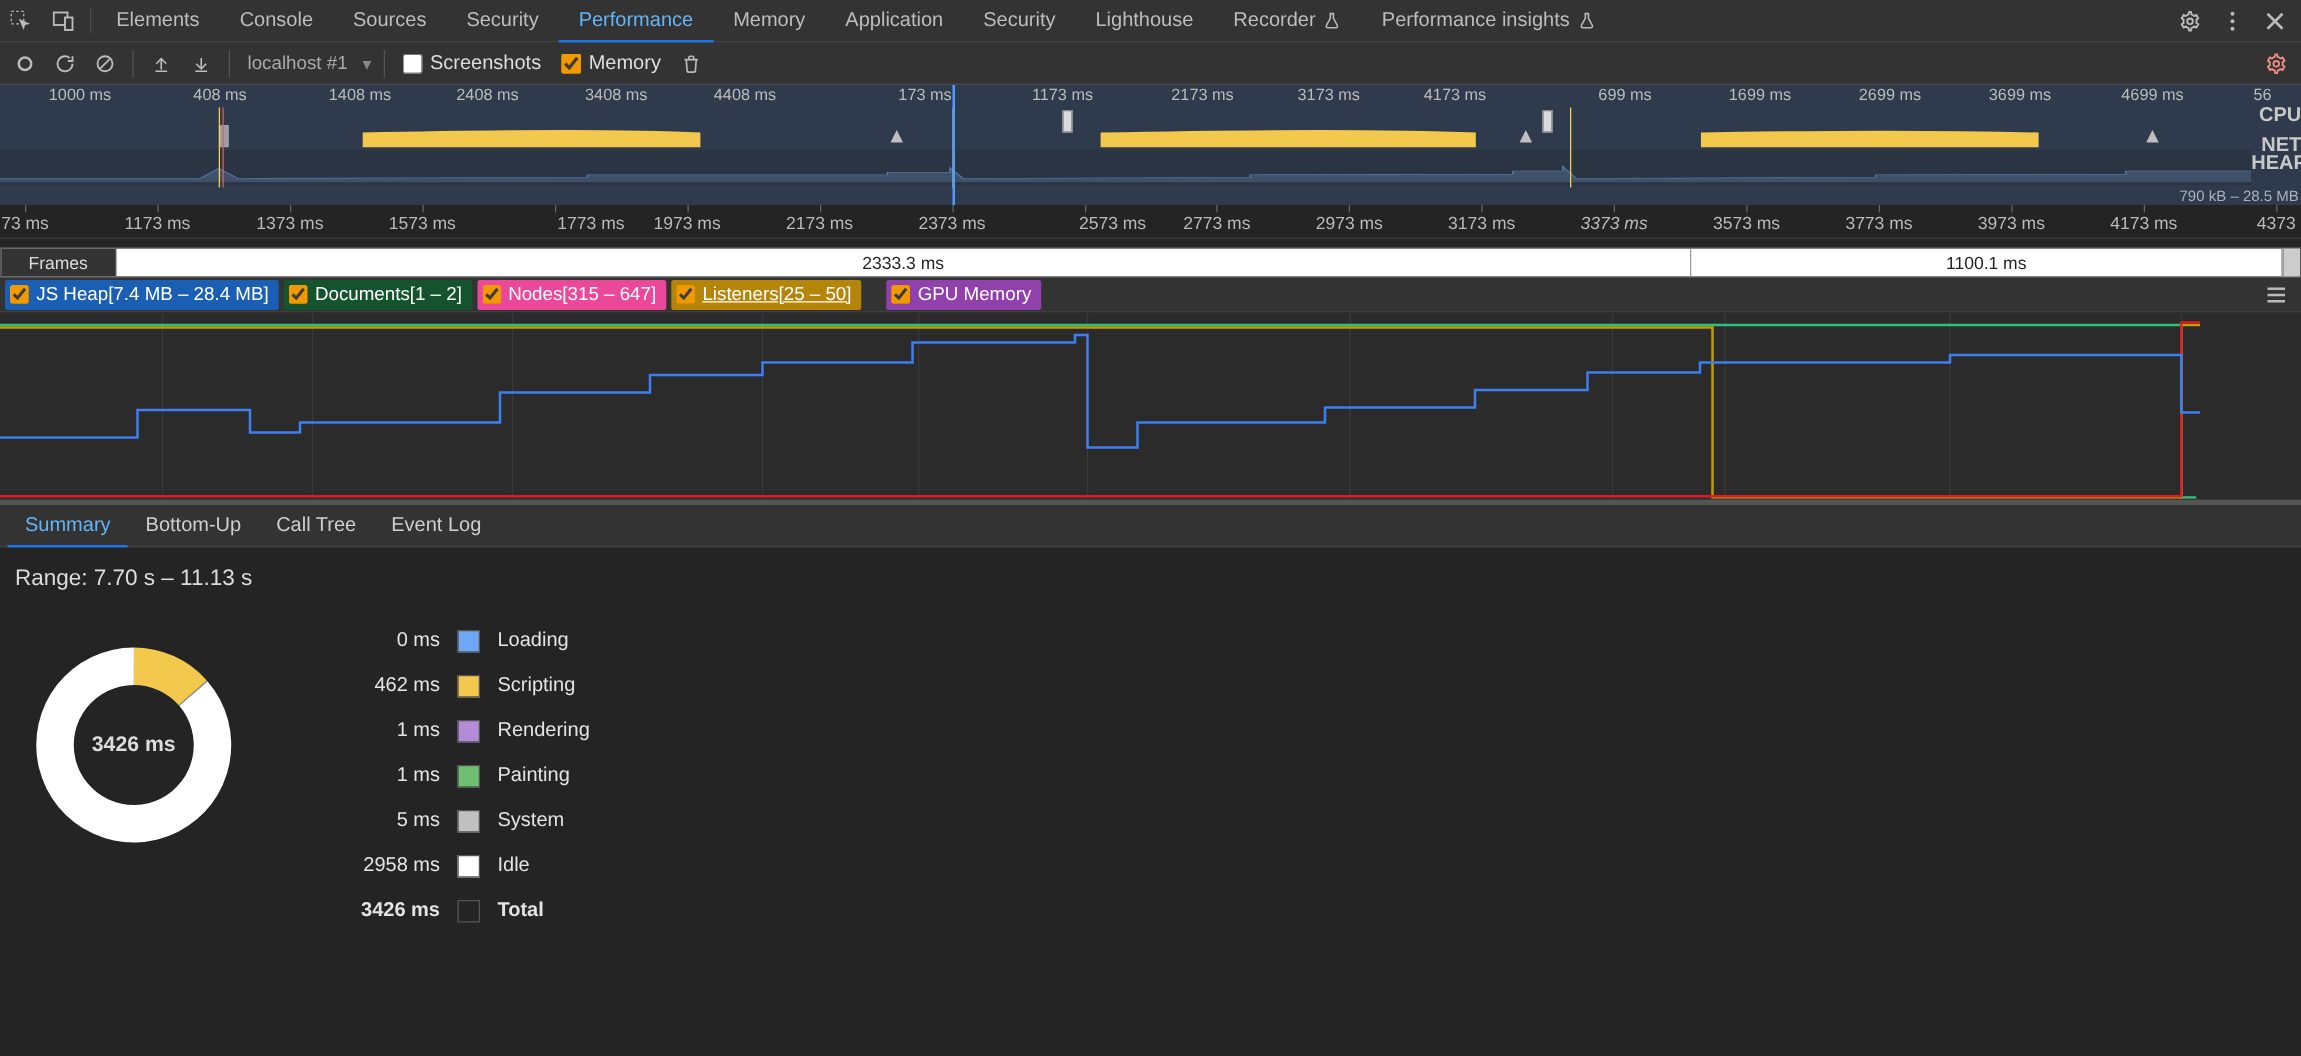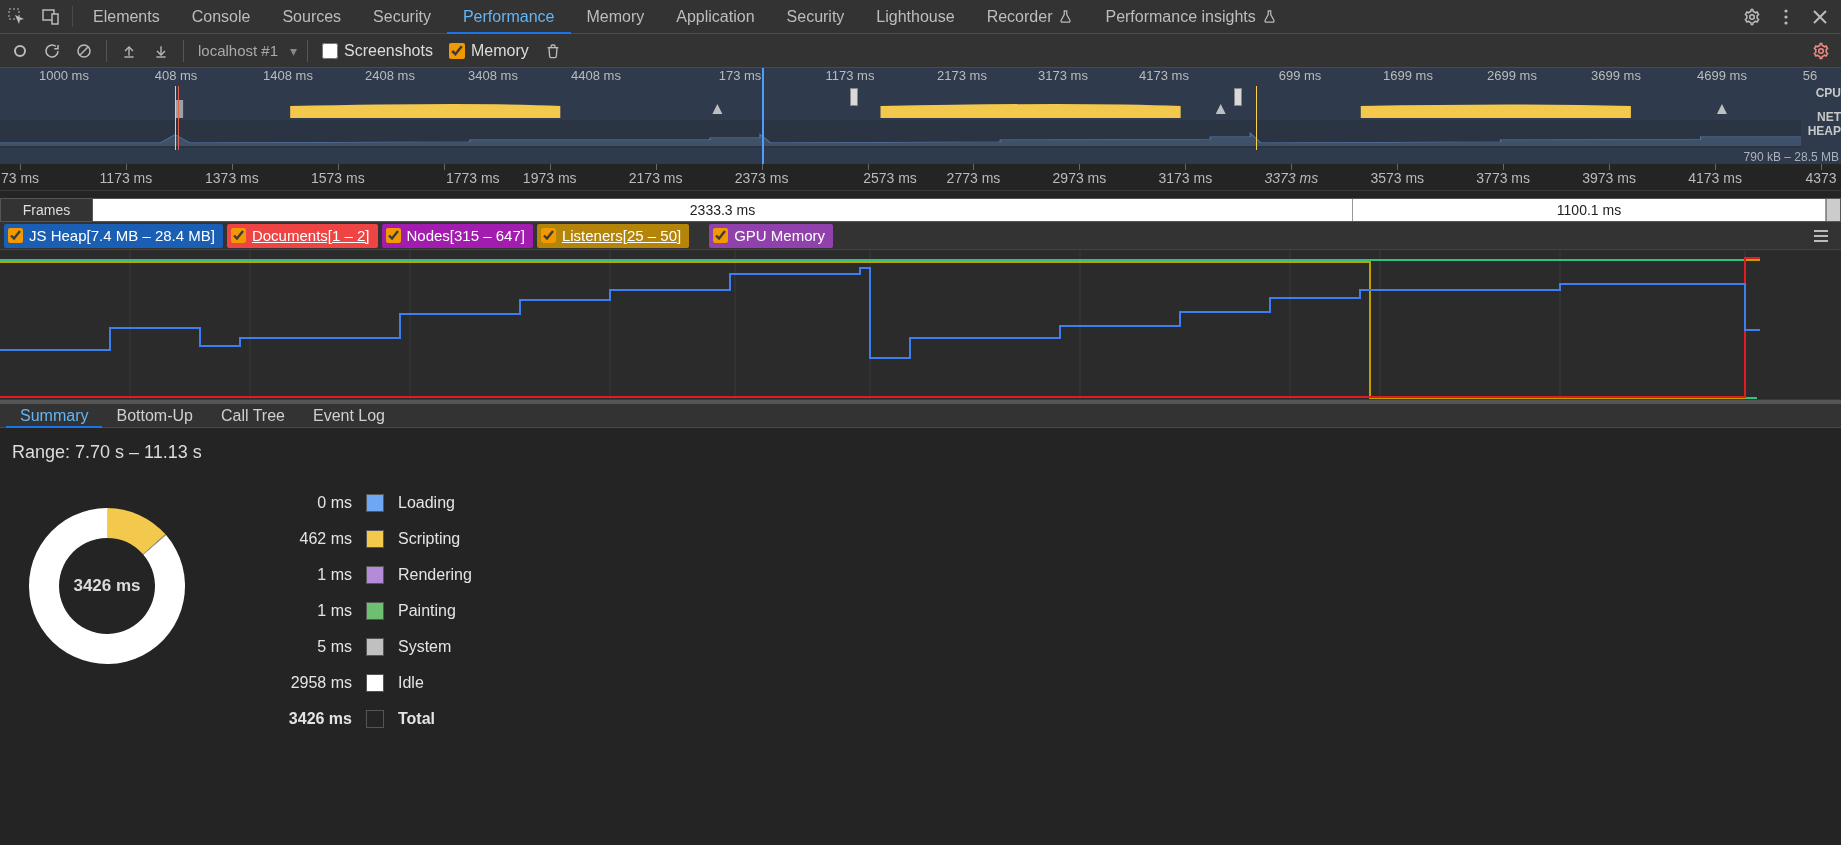--- a/index.html
+++ b/index.html
@@ -28,21 +28,21 @@
   .toolbar .sel-wrap .chev { position:absolute; right:4px; pointer-events:none; color:#888; }
   .toolbar .chk { display:flex; align-items:center; margin: 0 8px; font-size:16px; color:#ddd; }
   .toolbar .chk input { width:16px; height:16px; margin-right:6px; accent-color:#f29900; }
   .toolbar .spacer { flex:1; }
   .toolbar .gear-red { color:#f28b82; }
 
   
   .overview { height:96px; background:#2f3b4c; position:relative; overflow:hidden; }
   .overview .timescale { position:absolute; top:0; left:0; right:40px; height:18px; display:flex; color:#bbb; font-size:13px; }
   .overview .timescale span { position:absolute; transform:translateX(-50%); }
-  .overview .side-labels { position:absolute; right:0; top:18px; width:40px; color:#c8c8c8; font-size:12px; font-weight:700; text-align:right; line-height:14px; }
+  .overview .side-labels { position:absolute; right:0; top:18px; width:40px; color:#c8c8c8; font-size:16px; font-weight:700; text-align:right; line-height:14px; }
   .overview .cpu-band { position:absolute; left:0; right:40px; top:22px; height:28px; }
   .overview .heap-band { position:absolute; left:0; right:40px; top:52px; height:28px; background:#2a3443; }
   .overview .heap-band .heap-line { position:absolute; left:0; right:0; bottom:2px; height:14px; }
   .overview .heap-range { position:absolute; right:2px; bottom:0; font-size:12px; color:#a8b2bd; }
   .overview .sel-left { position:absolute; top:0; bottom:0; border-left:2px solid #4f9cff; }
   .overview .handle { position:absolute; top:20px; width:8px; height:18px; background:#d9d9d9; border:1px solid #888; }
   .overview .marker { position:absolute; top:18px; bottom:14px; width:1px; background:#ffd24d; }
   .overview .marker.red { background:#e0624f; }
 
   
@@ -64,21 +64,21 @@
   .legend-row .chip { display:flex; align-items:center; height:24px; margin-right:4px; padding:0 8px 0 4px; color:#fff; font-size:15px; border-radius:2px; }
   .legend-row .chip input { width:15px; height:15px; margin-right:6px; accent-color:#f29900; }
   .legend-row .burger { margin-left:auto; color:#bbb; padding:0 8px; }
 
   
   .mem-chart { height:150px; background:#2b2b2b; position:relative; overflow:hidden; border-bottom:1px solid #3a3a3a; }
   .mem-chart .grid line { stroke:#3a3a3a; }
   .mem-chart svg { position:absolute; inset:0; }
 
   
-  .dtabs { height:28px; background:#333; display:flex; align-items:center; border-top:4px solid #555; border-bottom:1px solid #4a4a4a; padding:0 6px; }
+  .dtabs { height:38px; background:#333; display:flex; align-items:center; border-top:4px solid #555; border-bottom:1px solid #4a4a4a; padding:0 6px; }
   .dtabs .dtab { padding:0 14px; height:100%; display:flex; align-items:center; color:#cfcfcf; font-size:16px; cursor:pointer; }
   .dtabs .dtab.active { color:#64b5f6; position:relative; }
   .dtabs .dtab.active::after { content:""; position:absolute; left:0; right:0; bottom:-1px; height:2px; background:#1a73e8; }
 
   
   .summary { padding: 14px 12px; background:#242424; }
   .summary .range { font-size:18px; color:#dcdcdc; margin-bottom:22px; }
   .summary .body { display:flex; align-items:flex-start; }
   .donut-wrap { width:190px; display:flex; flex-direction:column; align-items:center; margin-top:18px; }
   .donut { position:relative; width:166px; height:166px; }
@@ -313,25 +313,25 @@
   <div class="frame" style="flex:1">1100.1 ms</div>
   <div class="knob"></div>
 </div>
 
 <div class="legend-row">
   <div id="chips" style="display: flex;">
       <label class="chip" style="background: rgb(26, 95, 180);">
         <input type="checkbox" checked="" style="">
         <span>JS Heap[7.4 MB – 28.4 MB]</span>
       </label>
-      <label class="chip" style="background: #ef4444; text-decoration: underline;">
+      <label class="chip" style="background: #14532d;">
         <input type="checkbox" checked="" style="">
         <span>Documents[1 – 2]</span>
       </label>
-      <label class="chip" style="background: #a21caf;">
+      <label class="chip" style="background: #ec4899;">
         <input type="checkbox" checked="" style="">
         <span>Nodes[315 – 647]</span>
       </label>
       <label class="chip" style="background: rgb(181, 133, 10); text-decoration: underline;">
         <input type="checkbox" checked="" style="">
         <span>Listeners[25 – 50]</span>
       </label>
       <label class="chip" style="background: rgb(145, 65, 172); margin-left: 16px;">
         <input type="checkbox" checked="" style="">
         <span>GPU Memory</span>

